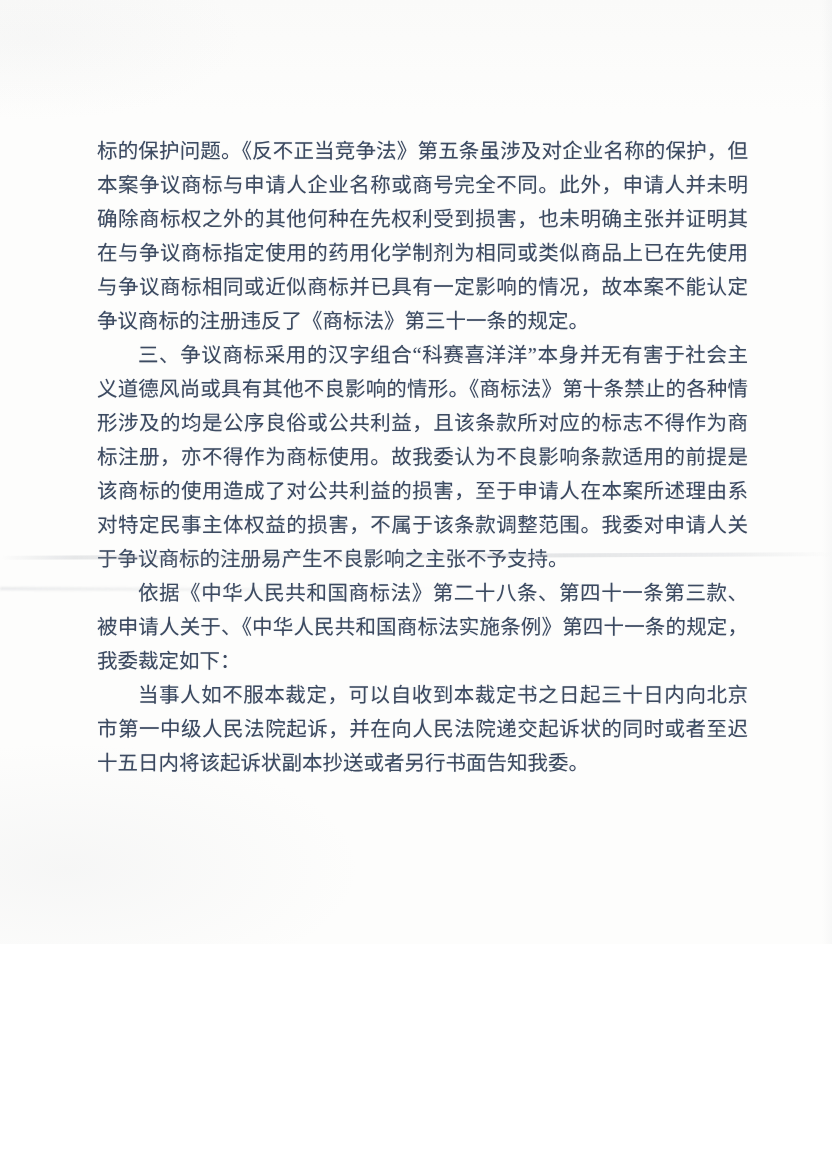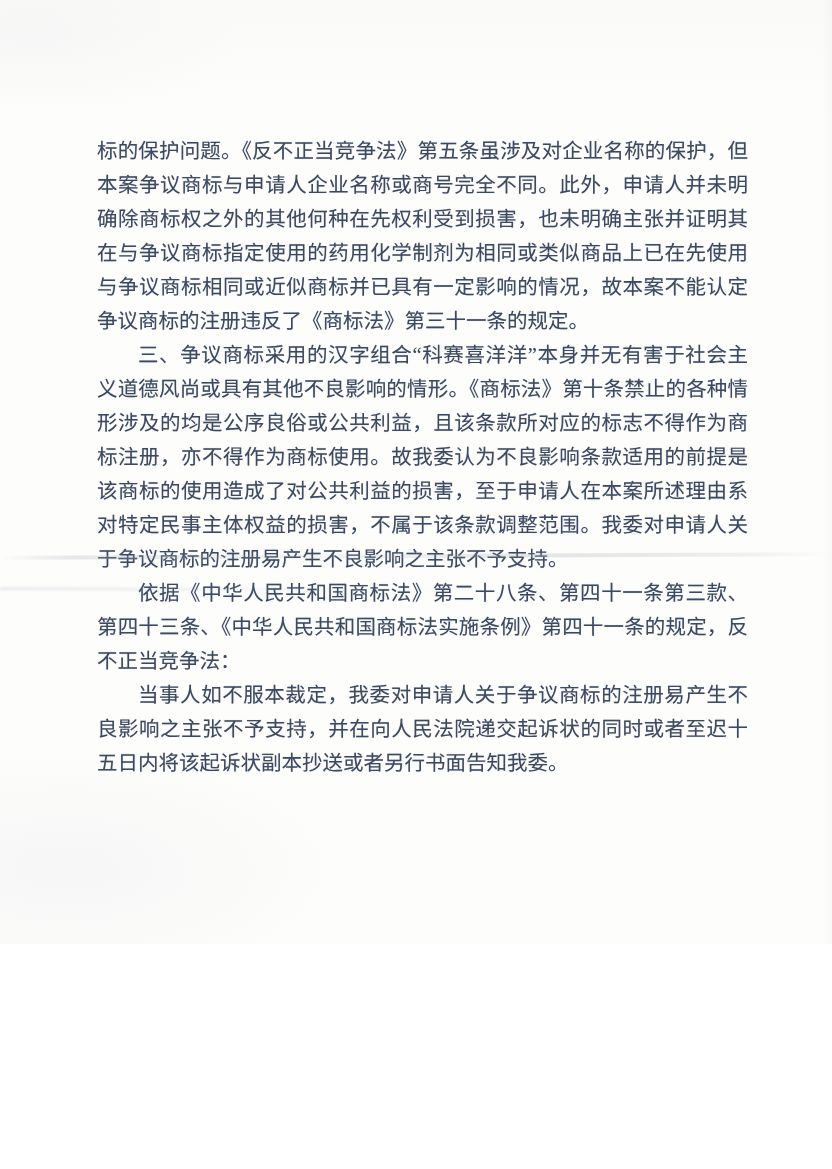--- a/index.html
+++ b/index.html
@@ -112,22 +112,22 @@
 </style>
 </head>
 <body>
 
 <div class="scan-page">
   <div class="paper-tone"></div>
 
   <main class="doc-body">
     <p class="continuation">标的保护问题。《反不正当竞争法》第五条虽涉及对企业名称的保护，但本案争议商标与申请人企业名称或商号完全不同。此外，申请人并未明确除商标权之外的其他何种在先权利受到损害，也未明确主张并证明其在与争议商标指定使用的药用化学制剂为相同或类似商品上已在先使用与争议商标相同或近似商标并已具有一定影响的情况，故本案不能认定争议商标的注册违反了《商标法》第三十一条的规定。</p>
     <p>三、争议商标采用的汉字组合“科赛喜洋洋”本身并无有害于社会主义道德风尚或具有其他不良影响的情形。《商标法》第十条禁止的各种情形涉及的均是公序良俗或公共利益，且该条款所对应的标志不得作为商标注册，亦不得作为商标使用。故我委认为不良影响条款适用的前提是该商标的使用造成了对公共利益的损害，至于申请人在本案所述理由系对特定民事主体权益的损害，不属于该条款调整范围。我委对申请人关于争议商标的注册易产生不良影响之主张不予支持。</p>
-    <p>依据《中华人民共和国商标法》第二十八条、第四十一条第三款、第四十三条、《中华人民共和国商标法实施条例》第四十一条的规定，反不正当竞争法：</p>
-    <p>当事人如不服本裁定，我委对申请人关于争议商标的注册易产生不良影响之主张不予支持，并在向人民法院递交起诉状的同时或者至迟十五日内将该起诉状副本抄送或者另行书面告知我委。</p>
+    <p>依据《中华人民共和国商标法》第二十八条、第四十一条第三款、被申请人关于、《中华人民共和国商标法实施条例》第四十一条的规定，我委裁定如下：</p>
+    <p>当事人如不服本裁定，可以自收到本裁定书之日起三十日内向北京市第一中级人民法院起诉，并在向人民法院递交起诉状的同时或者至迟十五日内将该起诉状副本抄送或者另行书面告知我委。</p>
   </main>
 
   <div class="crease-1"></div>
   <div class="crease-2"></div>
   <div class="smudge-bottom-left"></div>
   <div class="edge-right-shade"></div>
 
   <div class="page-number">4</div>
 </div>
 

